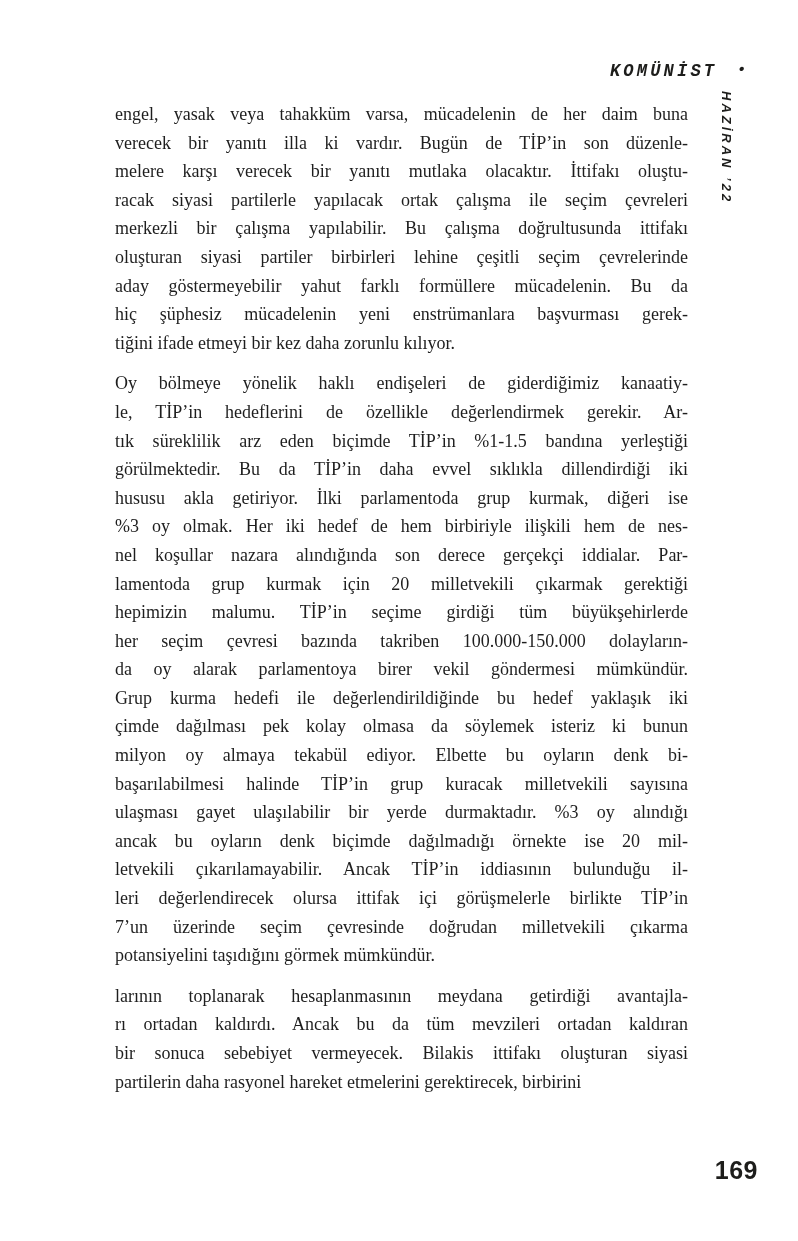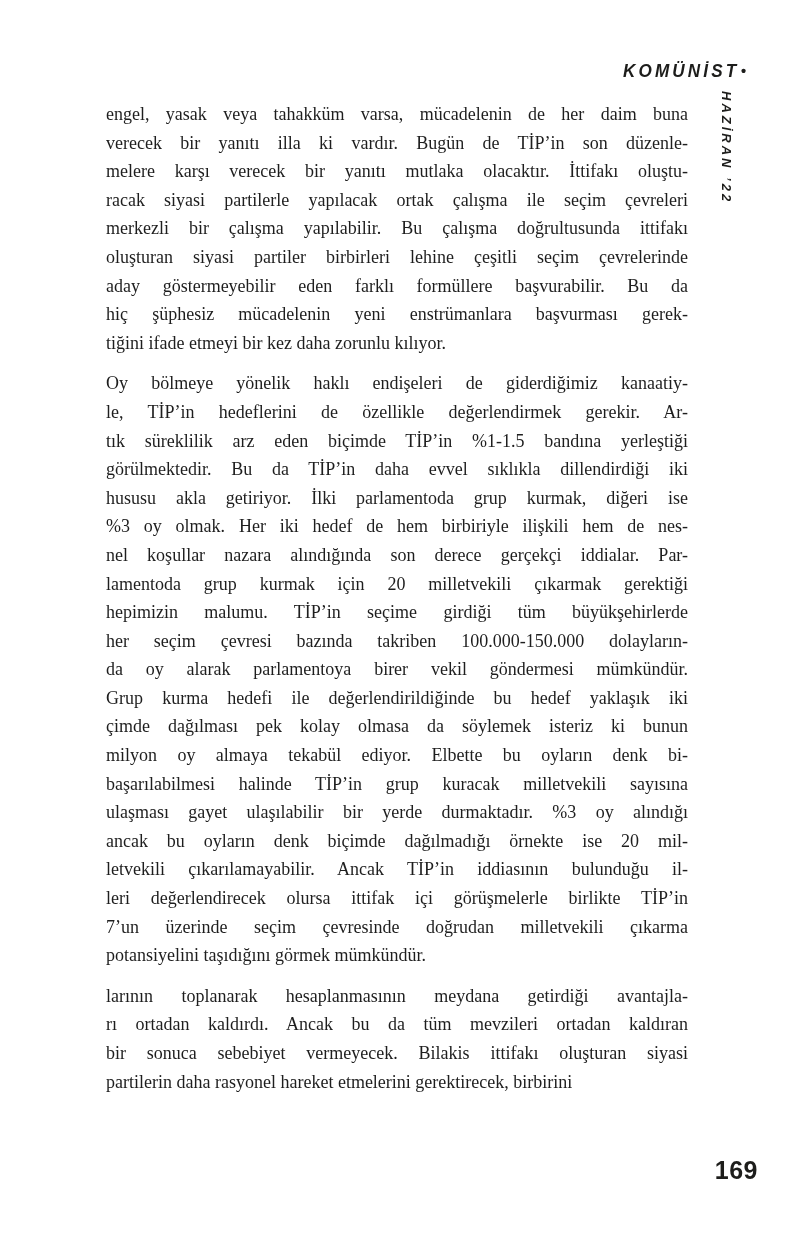--- a/index.html
+++ b/index.html
@@ -14,22 +14,22 @@
     background: #ffffff;
     overflow: hidden;
   }
   
   .running-head {
     position: absolute;
     top: 60px;
     right: 52px;
     display: flex;
     align-items: center;
-    gap: 1px;
-    font-family: Liberation Sans, sans-serif;
+    gap: 20px;
+    font-family: Liberation Mono, monospace;
     font-weight: bold;
     font-style: italic;
     color: #1d1d1b;
   }
   .journal {
     font-size: 19px;
     letter-spacing: 3.5px;
     transform: scaleX(0.9);
     transform-origin: right center;
     white-space: nowrap;
@@ -58,21 +58,21 @@
     position: absolute;
     left: 106px;
     top: 100px;
     width: 582px;
     font-family: "Liberation Serif", serif;
     font-size: 18px;
     line-height: 28.6px;
     color: #1e1e1e;
   }
   .para {
-    margin: 0 0 12px 0;
+    margin: 0 0 12px 9px;
     font-family: Liberation Serif, serif;
   }
   .para:last-child { margin-bottom: 0; }
   .line {
     text-align: justify;
     text-align-last: justify;
   }
   .line.last {
     text-align-last: left;
   }
@@ -101,21 +101,21 @@
   <div class="issue-vertical">HAZİRAN ’22</div>
 
   <main class="body-text">
       <div class="para">
         <div class="line">engel, yasak veya tahakküm varsa, mücadelenin de her daim buna</div>
         <div class="line">verecek bir yanıtı illa ki vardır. Bugün de TİP’in son düzenle-</div>
         <div class="line">melere karşı verecek bir yanıtı mutlaka olacaktır. İttifakı oluştu-</div>
         <div class="line">racak siyasi partilerle yapılacak ortak çalışma ile seçim çevreleri</div>
         <div class="line">merkezli bir çalışma yapılabilir. Bu çalışma doğrultusunda ittifakı</div>
         <div class="line">oluşturan siyasi partiler birbirleri lehine çeşitli seçim çevrelerinde</div>
-        <div class="line">aday göstermeyebilir eden farklı formüllere başvurabilir. Bu da</div>
+        <div class="line">aday göstermeyebilir yahut farklı formüllere mücadelenin. Bu da</div>
         <div class="line">hiç şüphesiz mücadelenin yeni enstrümanlara başvurması gerek-</div>
         <div class="line last">tiğini ifade etmeyi bir kez daha zorunlu kılıyor.</div>
       </div>
       <div class="para">
         <div class="line">Oy bölmeye yönelik haklı endişeleri de giderdiğimiz kanaatiy-</div>
         <div class="line">le, TİP’in hedeflerini de özellikle değerlendirmek gerekir. Ar-</div>
         <div class="line">tık süreklilik arz eden biçimde TİP’in %1-1.5 bandına yerleştiği</div>
         <div class="line">görülmektedir. Bu da TİP’in daha evvel sıklıkla dillendirdiği iki</div>
         <div class="line">hususu akla getiriyor. İlki parlamentoda grup kurmak, diğeri ise</div>
         <div class="line">%3 oy olmak. Her iki hedef de hem birbiriyle ilişkili hem de nes-</div>

